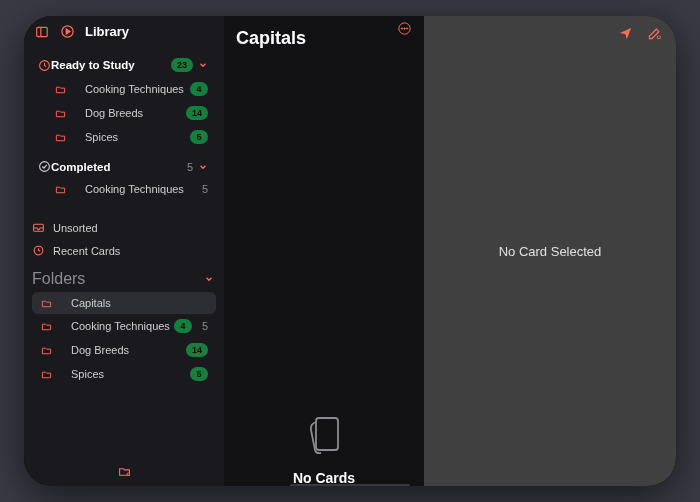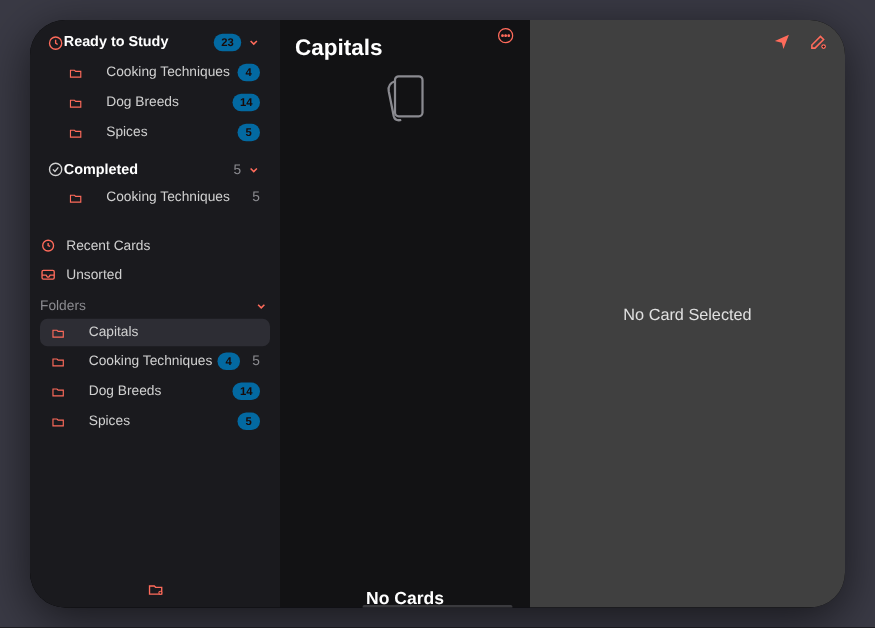--- a/index.html
+++ b/index.html
@@ -58,21 +58,21 @@
   .sec-head {
     display: flex; align-items: center; justify-content: space-between;
     padding: 5px 8px 5px 6px;
     cursor: pointer;
   }
   .sec-head .left { display: flex; align-items: center; gap: 0; }
   .sec-head .label { font-size: 11.5px; font-weight: 700; color: #fff; }
   .sec-head .right { display:flex; align-items:center; gap:5px; }
   .accent { color: #ff6b5b; }
   .badge {
-    background: #0369a1;
+    background: #15803d;
     color: #1a0a08;
     font-size: 9px;
     font-weight: 700;
     border-radius: 9px;
     padding: 1px 6px;
     min-width: 18px;
     text-align: center;
     line-height: 12px;
   }
   .item {
@@ -83,21 +83,21 @@
   }
   .item .left { display: flex; align-items: center; gap: 18px; }
   .item .label { font-size: 11px; }
   .item .right { display: flex; align-items: center; gap: 6px; }
   .item.selected { background: #2d2d34; }
   .count { color: #8b8b90; font-size: 11px; min-width: 10px; text-align: right; }
   .folders-head {
     display: flex; justify-content: space-between; align-items: center;
     padding: 8px 10px 4px 8px;
     color: #8b8b90;
-    font-size: 11px;
+    font-size: 16px;
   }
   .mini-row {
     display:flex; align-items:center; gap:8px;
     padding: 5px 8px 5px 8px;
     cursor:pointer;
   }
   .sb-bottom {
     margin-top: auto;
     padding: 8px 10px;
   }
@@ -107,21 +107,21 @@
     display: flex; flex-direction: column;
     position: relative;
   }
   .mid-top {
     display:flex; justify-content: space-between; align-items:center;
     padding: 12px 12px 4px 12px;
   }
   .mid-top .title { font-size: 18px; font-weight: 800; color: #fff; }
   .mid-empty {
     flex:1;
-    display:flex; flex-direction:column; align-items:center; justify-content:space-between; gap:12px;
+    display:flex; flex-direction:column; align-items:center; justify-content:flex-end; gap:12px;
   }
   .mid-empty .lbl { font-size: 14px; font-weight: 700; color: #fff; }
   .pill-handle {
     position:absolute; bottom:-1px; left: 50%; transform: translateX(-50%);
     width: 120px; height:3px; background:#3a3a3e; border-radius:2px;
   }
   .detail {
     flex: 1;
     background: #404040;
     display: flex; align-items: center; justify-content: center;
@@ -136,20 +136,35 @@
 </style>
 </head>
 <body>
 
 <div class="device">
 
 
   <div class="app">
 
     <div class="sidebar">
+      <div class="sb-top">
+        <span class="icon-btn">
+          <svg width="16" height="14" viewBox="0 0 24 24" fill="none" stroke="#ff6b5b" stroke-width="2">
+              <rect x="3" y="4" width="18" height="16" rx="2"></rect>
+              <line x1="10" y1="4" x2="10" y2="20"></line>
+            </svg>
+        </span>
+        <span class="icon-btn">
+          <svg width="15" height="15" viewBox="0 0 24 24" fill="none" stroke="#ff6b5b" stroke-width="2">
+              <circle cx="12" cy="12" r="9"></circle>
+              <path d="M10 8 L16 12 L10 16 Z" fill="#ff6b5b"></path>
+            </svg>
+        </span>
+        <span class="title">Library</span>
+      </div>
 
       <div class="section">
         <div class="sec-head">
           <div class="left">
             <svg width="13" height="13" viewBox="0 0 24 24" fill="none" stroke="#ff6b5b" stroke-width="2">
                 <circle cx="12" cy="12" r="9"></circle>
                 <path d="M12 7 L12 12 L15 14"></path>
               </svg>
             <span class="label accent">Ready to Study</span>
           </div>
@@ -225,31 +240,31 @@
                 <span class="count">5</span>
               </div>
             </div>
           </div>
       </div>
 
       <div style="height:10px"></div>
 
       <div class="mini-row">
         <svg width="13" height="13" viewBox="0 0 24 24" fill="none" stroke="#ff6b5b" stroke-width="2">
+            <rect x="3" y="6" width="18" height="13" rx="2"></rect>
+            <path d="M3 13 L9 13 L11 16 L13 16 L15 13 L21 13"></path>
+          </svg>
+        <span style="font-size:11px;color:#d0d0d0;">Unsorted</span>
+      </div>
+      <div class="mini-row">
+        <svg width="13" height="13" viewBox="0 0 24 24" fill="none" stroke="#ff6b5b" stroke-width="2">
             <circle cx="12" cy="12" r="8"></circle>
             <path d="M12 8 L12 12 L15 13"></path>
           </svg>
         <span style="font-size:11px;color:#d0d0d0;">Recent Cards</span>
-      </div>
-      <div class="mini-row">
-        <svg width="13" height="13" viewBox="0 0 24 24" fill="none" stroke="#ff6b5b" stroke-width="2">
-            <rect x="3" y="6" width="18" height="13" rx="2"></rect>
-            <path d="M3 13 L9 13 L11 16 L13 16 L15 13 L21 13"></path>
-          </svg>
-        <span style="font-size:11px;color:#d0d0d0;">Unsorted</span>
       </div>
 
       <div class="folders-head">
         <span>Folders</span>
         <svg width="10" height="10" viewBox="0 0 24 24" fill="none" stroke="#ff6b5b" stroke-width="3">
             <path d="M6 9 L12 15 L18 9"></path>
           </svg>
       </div>
       <div id="folder-items" class="section" style="padding-top:0;">
           <div class="item selected" style="padding-left: 8px;">

